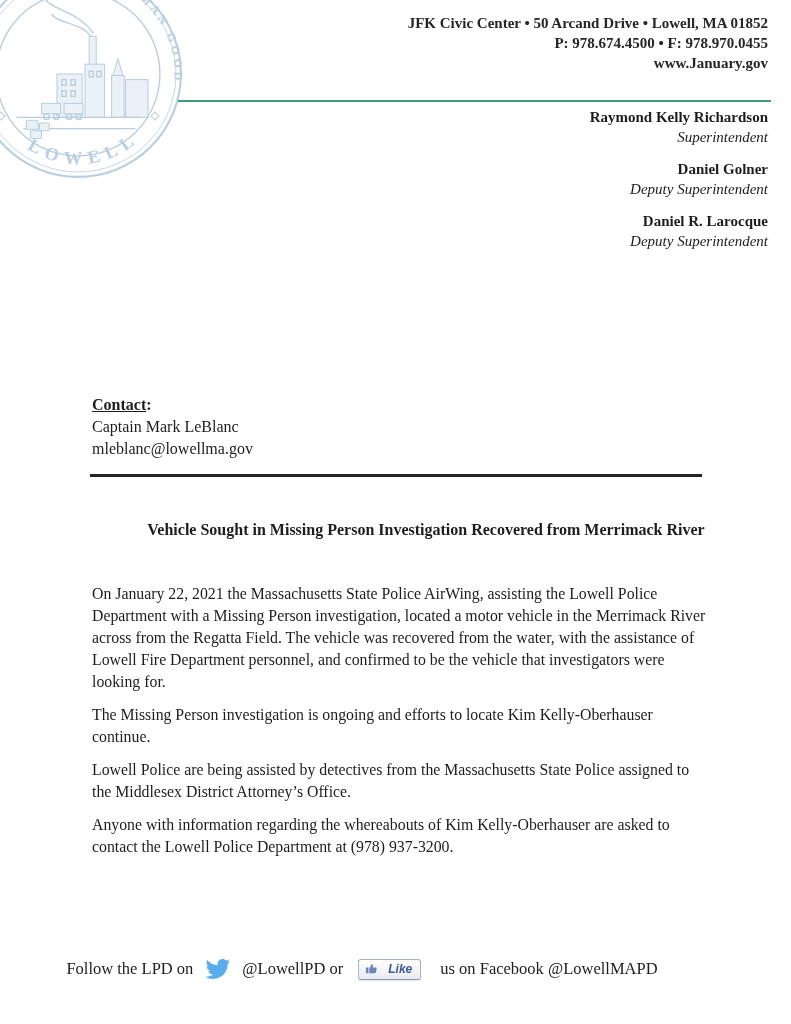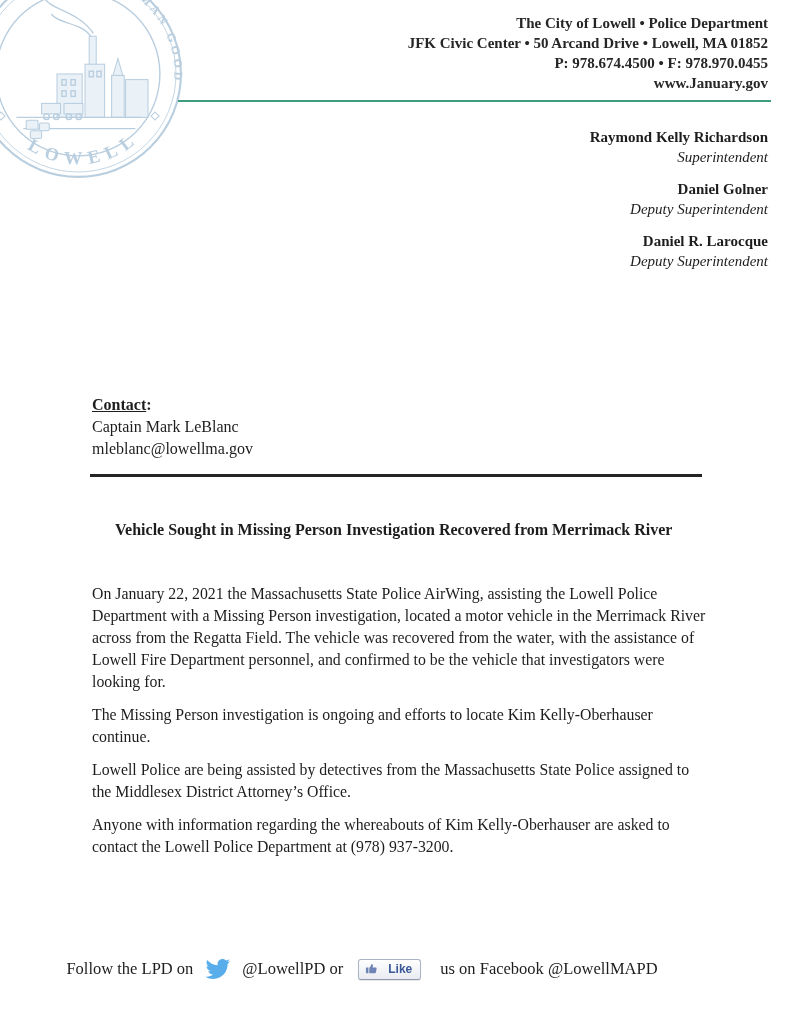--- a/index.html
+++ b/index.html
@@ -17,36 +17,36 @@
   .seal .scenefill { fill:#eaf2f8; stroke:var(--seal-color); stroke-width:1.5; }
 
   
   .letterhead {
     position:absolute; top:13px; right:23px; text-align:right;
     font-weight:700; font-size:15px; line-height:20px; color:#262626;
   }
 
   .green-rule { position:absolute; top:100px; left:178px; right:20px; height:2px; background:var(--rule-green); }
 
-  .officials { position:absolute; top:107px; right:23px; text-align:right; font-size:15px; line-height:20px;margin-top:20px; }
+  .officials { position:absolute; top:107px; right:23px; text-align:right; font-size:15px; line-height:20px; }
   .official { margin-bottom:12px; }
   .official-name { font-weight:700; }
   .official-title { font-style:italic; }
 
   .release { position:absolute; top:322px; left:0; width:791px; text-align:center; font-weight:700; font-size:16px; line-height:22px; }
 
   .contact { position:absolute; top:394px; left:92px; font-size:16px; line-height:22px; }
   .contact-label { font-weight:700; text-decoration:underline; }
   .contact-colon { font-weight:700; }
 
   .black-rule { position:absolute; top:474px; left:90px; width:612px; height:3px; background:#242424; }
 
   .headline {
     position:absolute; top:520px; left:115px; width:622px; margin:0;
-    text-align:left; font-size:16px; font-weight:700; line-height:20px;
+    text-align:center; font-size:16px; font-weight:700; line-height:20px;
   }
 
   .body-text { position:absolute; top:583px; left:92px; width:620px; font-size:15.8px; line-height:22px; }
   .body-text p { margin:0 0 11px 0; }
 
   .social-footer {
     position:absolute; top:956px; left:0; width:724px;
     display:flex; justify-content:center; align-items:center; gap:7px;
     font-size:16.5px;
   }
@@ -54,20 +54,21 @@
   .twitter-icon path { fill:var(--twitter-blue); }
   .like-button {
     display:inline-flex; align-items:center; gap:10px;
     margin:0 12px 0 8px; padding:2px 8px 3px 6px;
     border:1px solid #a9b4c6; border-bottom-color:#8e99ab; border-radius:3px;
     background:linear-gradient(#ffffff,#e9ebf0);
     box-shadow:0 1px 1px rgba(0,0,0,0.10);
     font-family:"Liberation Sans","DejaVu Sans",sans-serif;
     font-size:12px; font-weight:700; color:var(--fb-blue);
     cursor:pointer;
+    font-style:italic;
   }
   .like-thumb path { fill:#6d84b4; }
 </style>
 </head>
 <body>
 
 <div class="page">
 
   <div class="seal">
     <svg width="210" height="210" viewBox="0 0 300 300">
@@ -113,21 +114,20 @@
         <circle class="scene" cx="137" cy="211" r="4"></circle>
         <circle class="scene" cx="151" cy="211" r="4"></circle>
         <rect class="scenefill" x="76" y="216" width="17" height="13" rx="2"></rect>
         <rect class="scenefill" x="95" y="220" width="14" height="11" rx="2"></rect>
         <rect class="scenefill" x="82" y="231" width="16" height="11" rx="2"></rect>
       </g>
     </svg>
   </div>
 
   <header class="letterhead">
-    <div>The City of Lowell • Police Department</div>
     <div>JFK Civic Center • 50 Arcand Drive • Lowell, MA 01852</div>
     <div>P: 978.674.4500 • F: 978.970.0455</div>
     <div>www.January.gov</div>
   </header>
 
   <div class="green-rule"></div>
 
   <section class="officials">
     <div class="official">
       <div class="official-name">Raymond Kelly Richardson</div>

